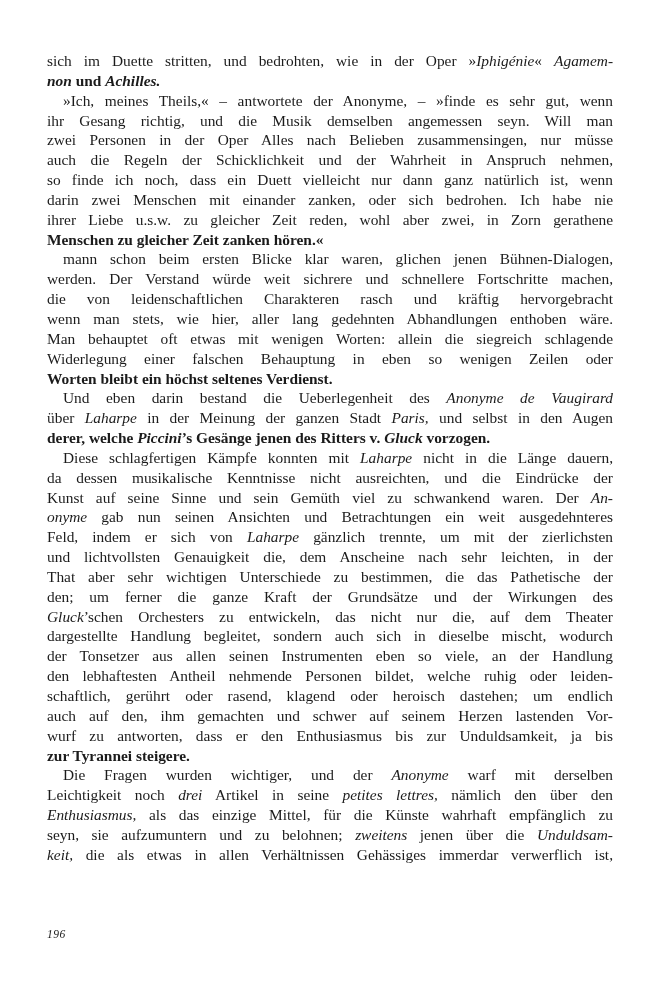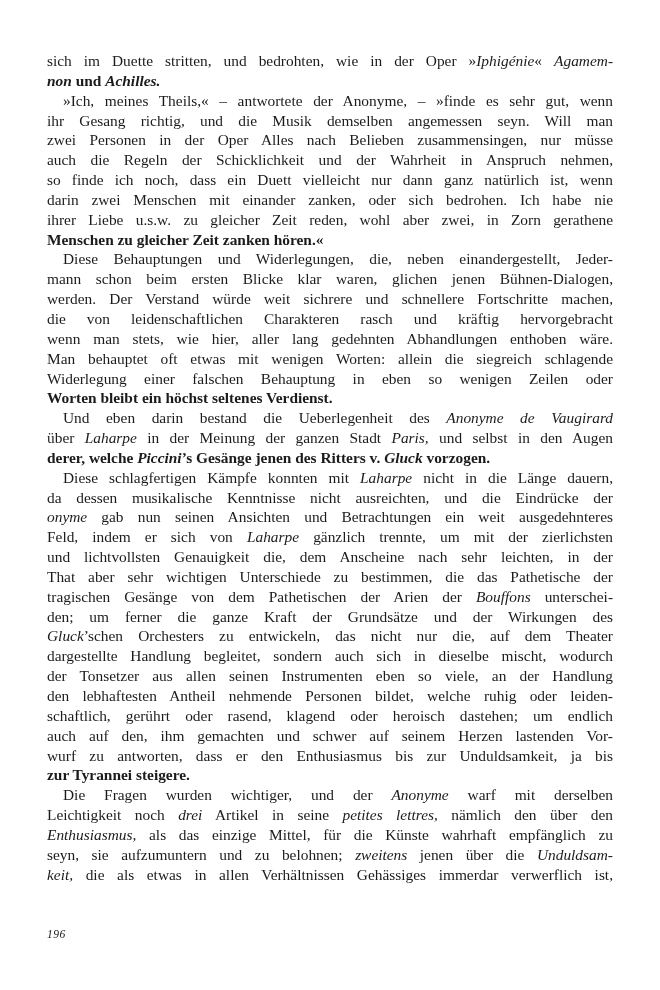--- a/index.html
+++ b/index.html
@@ -64,42 +64,41 @@
         <div class="line">»Ich, meines Theils,« – antwortete der Anonyme, – »finde es sehr gut, wenn</div>
         <div class="line">ihr Gesang richtig, und die Musik demselben angemessen seyn. Will man</div>
         <div class="line">zwei Personen in der Oper Alles nach Belieben zusammensingen, nur müsse</div>
         <div class="line">auch die Regeln der Schicklichkeit und der Wahrheit in Anspruch nehmen,</div>
         <div class="line">so finde ich noch, dass ein Duett vielleicht nur dann ganz natürlich ist, wenn</div>
         <div class="line">darin zwei Menschen mit einander zanken, oder sich bedrohen. Ich habe nie</div>
         <div class="line">ihrer Liebe u.s.w. zu gleicher Zeit reden, wohl aber zwei, in Zorn gerathene</div>
         <div class="line endline">Menschen zu gleicher Zeit zanken hören.«</div>
       </div>
       <div class="para indent">
-        <div class="line">Diese Behauptungen und Widerlegungen, die, neben einandergestellt, Jeder-</div>
         <div class="line">mann schon beim ersten Blicke klar waren, glichen jenen Bühnen-Dialogen,</div>
         <div class="line">werden. Der Verstand würde weit sichrere und schnellere Fortschritte machen,</div>
         <div class="line">die von leidenschaftlichen Charakteren rasch und kräftig hervorgebracht</div>
         <div class="line">wenn man stets, wie hier, aller lang gedehnten Abhandlungen enthoben wäre.</div>
         <div class="line">Man behauptet oft etwas mit wenigen Worten: allein die siegreich schlagende</div>
         <div class="line">Widerlegung einer falschen Behauptung in eben so wenigen Zeilen oder</div>
         <div class="line endline">Worten bleibt ein höchst seltenes Verdienst.</div>
       </div>
       <div class="para indent">
         <div class="line">Und eben darin bestand die Ueberlegenheit des <i>Anonyme de Vaugirard</i></div>
         <div class="line">über <i>Laharpe</i> in der Meinung der ganzen Stadt <i>Paris,</i> und selbst in den Augen</div>
         <div class="line endline">derer, welche <i>Piccini</i>’s Gesänge jenen des Ritters v. <i>Gluck</i> vorzogen.</div>
       </div>
       <div class="para indent">
         <div class="line">Diese schlagfertigen Kämpfe konnten mit <i>Laharpe</i> nicht in die Länge dauern,</div>
         <div class="line">da dessen musikalische Kenntnisse nicht ausreichten, und die Eindrücke der</div>
+        <div class="line">Kunst auf seine Sinne und sein Gemüth viel zu schwankend waren. Der <i>An-</i></div>
         <div class="line"><i>onyme</i> gab nun seinen Ansichten und Betrachtungen ein weit ausgedehnteres</div>
         <div class="line">Feld, indem er sich von <i>Laharpe</i> gänzlich trennte, um mit der zierlichsten</div>
         <div class="line">und lichtvollsten Genauigkeit die, dem Anscheine nach sehr leichten, in der</div>
         <div class="line">That aber sehr wichtigen Unterschiede zu bestimmen, die das Pathetische der</div>
-        <div class="line">tragischen Gesänge von dem Pathetischen der Arien der <i>Bouffons</i> unterschei-</div>
         <div class="line">den; um ferner die ganze Kraft der Grundsätze und der Wirkungen des</div>
         <div class="line"><i>Gluck</i>’schen Orchesters zu entwickeln, das nicht nur die, auf dem Theater</div>
         <div class="line">dargestellte Handlung begleitet, sondern auch sich in dieselbe mischt, wodurch</div>
         <div class="line">der Tonsetzer aus allen seinen Instrumenten eben so viele, an der Handlung</div>
         <div class="line">den lebhaftesten Antheil nehmende Personen bildet, welche ruhig oder leiden-</div>
         <div class="line">schaftlich, gerührt oder rasend, klagend oder heroisch dastehen; um endlich</div>
         <div class="line">auch auf den, ihm gemachten und schwer auf seinem Herzen lastenden Vor-</div>
         <div class="line">wurf zu antworten, dass er den Enthusiasmus bis zur Unduldsamkeit, ja bis</div>
         <div class="line endline">zur Tyrannei steigere.</div>
       </div>

